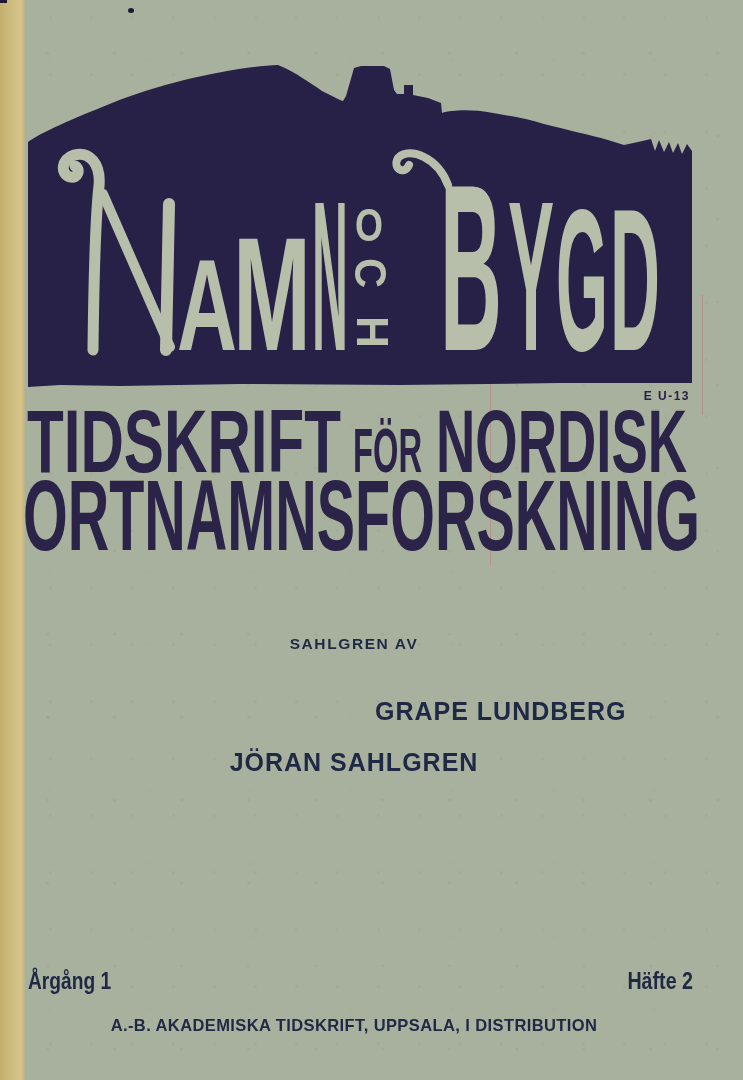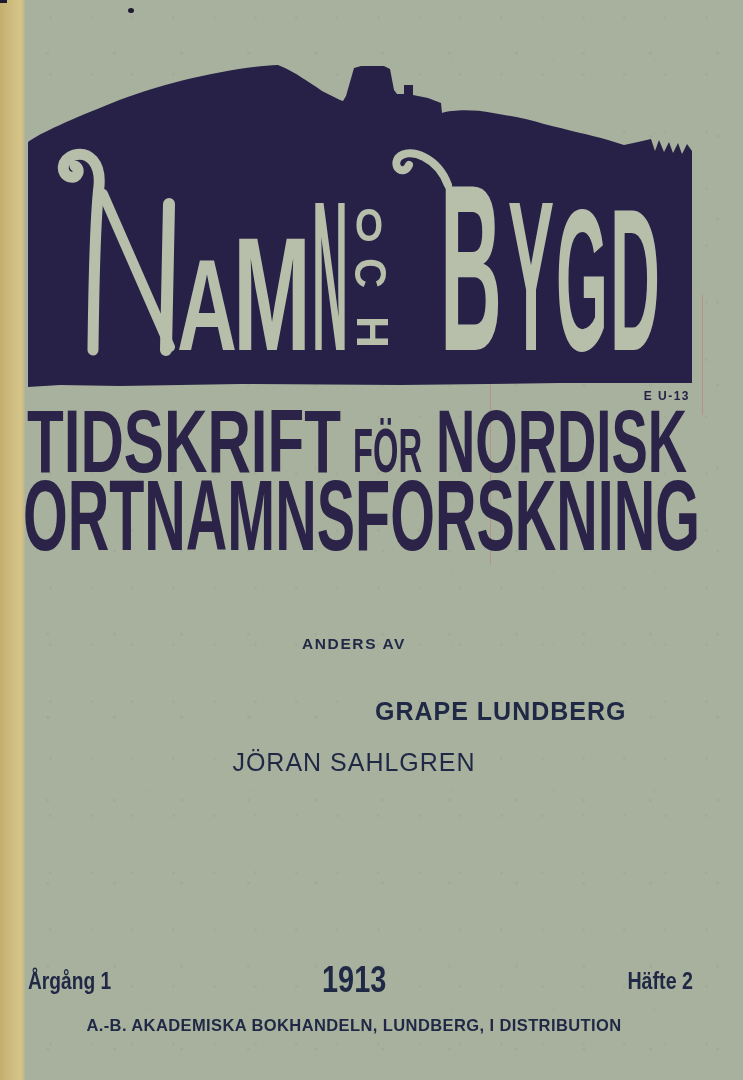--- a/index.html
+++ b/index.html
@@ -25,21 +25,21 @@
   .scan-line{position:absolute;width:1px;background:rgba(205,80,90,.30);}
   #scan-line-1{left:490px;top:345px;height:220px;}
   #scan-line-2{left:702px;top:295px;height:120px;}
   #masthead-svg{position:absolute;left:0;top:0;}
   .abs{position:absolute;color:#1f2844;line-height:1;white-space:nowrap;}
   .center-col{left:0;width:708px;text-align:center;}
   .publisher{top:636px;font-size:15.5px;font-weight:bold;letter-spacing:1.6px;}
   .editor{top:699px;font-size:25px;font-weight:bold;letter-spacing:1px;}
   #editor-1{left:119px;}
   #editor-2{left:375px;}
-  #editor-3{top:750px;font-size:25px;font-weight:normal;letter-spacing:1px;}
+  #editor-3{top:750px;font-size:25px;font-weight:bold;letter-spacing:1px;}
   .vol{left:28px;top:969px;font-size:24px;font-weight:bold;transform:scaleX(.8);transform-origin:left;}
   .year{top:961px;font-size:37px;font-weight:bold;}
   .year span{display:inline-block;transform:scaleX(.78);}
   .issue{right:50px;top:969px;font-size:24px;font-weight:bold;transform:scaleX(.82);transform-origin:right;}
   .distrib{top:1017px;font-size:16.5px;font-weight:bold;letter-spacing:.4px;}
 </style>
 </head>
 <body>
 
 <div id="page">
@@ -118,25 +118,22 @@
       <text x="0" y="0" font-size="47" font-weight="bold" fill="#2b2448" textLength="69" lengthAdjust="spacingAndGlyphs">FÖR</text>
     </g>
     <g transform="translate(436,472) scale(1,1.5)">
       <text x="0" y="0" font-size="59" font-weight="bold" fill="#2b2448" textLength="251" lengthAdjust="spacingAndGlyphs">NORDISK</text>
     </g>
     <g transform="translate(23,550) scale(1,1.62)">
       <text x="0" y="0" font-size="62" font-weight="bold" fill="#2b2448" textLength="677" lengthAdjust="spacingAndGlyphs">ORTNAMNSFORSKNING</text>
     </g>
   </svg>
 
-  <div class="abs center-col publisher">ANDERS AV</div>
+  <div class="abs center-col publisher">SAHLGREN AV</div>
 
   <div class="abs editor" id="editor-2">GRAPE LUNDBERG</div>
   <div class="abs center-col" id="editor-3">JÖRAN SAHLGREN</div>
 
   <div class="abs vol">Årgång 1</div>
-  <div class="abs center-col year">
-    <span>1913</span>
-  </div>
   <div class="abs issue">Häfte 2</div>
 
-  <div class="abs center-col distrib">A.-B. AKADEMISKA BOKHANDELN, LUNDBERG, I DISTRIBUTION</div>
+  <div class="abs center-col distrib">A.-B. AKADEMISKA TIDSKRIFT, UPPSALA, I DISTRIBUTION</div>
 </div>
 
 </body></html>

